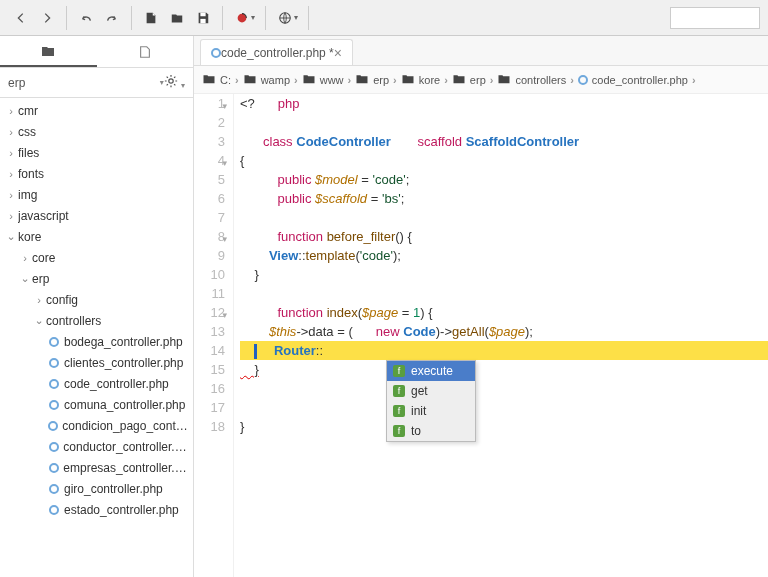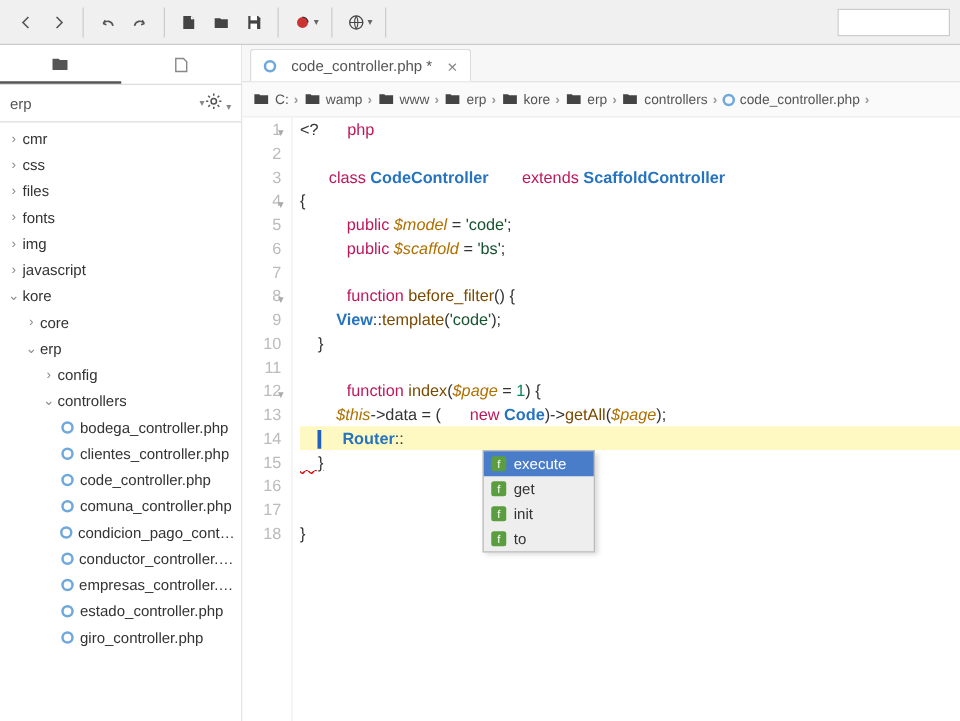--- a/index.html
+++ b/index.html
@@ -27,33 +27,33 @@
 .sb-gear { cursor: pointer; color: #555; }
 .sb-tree { flex: 1; overflow-y: auto; padding: 2px 0; font-size: 12px; }
 .tree-item { display: flex; align-items: center; height: 21px; padding-right: 4px; cursor: pointer; white-space: nowrap; }
 .tree-arrow { width: 14px; display: inline-flex; justify-content: center; color: #888; font-size: 11px; }
 .tree-icon { width: 16px; display: inline-flex; justify-content: center; margin-right: 2px; }
 .tree-label { color: #333; overflow: hidden; text-overflow: ellipsis; }
 .php-ring { width: 10px; height: 10px; border: 2px solid #6fa8dc; border-radius: 50%; display: inline-block; }
 
 .editor { flex: 1; display: flex; flex-direction: column; background: #fff; }
 .ed-tabs { height: 30px; border-bottom: 1px solid #ddd; display: flex; align-items: flex-end; padding-left: 6px; background: #f7f7f7; }
-.ed-tab { height: 26px; display: flex; align-items: center; gap: 12px; padding: 0 10px; background: #fff; border: 1px solid #ddd; border-bottom: none; border-radius: 3px 3px 0 0; font-size: 12px; color: #555; cursor: pointer; }
+.ed-tab { height: 26px; display: flex; align-items: center; gap: 0; padding: 0 10px; background: #fff; border: 1px solid #ddd; border-bottom: none; border-radius: 3px 3px 0 0; font-size: 12px; color: #555; cursor: pointer; }
 .ed-tab .close { color: #888; font-size: 14px; cursor: pointer; }
 .breadcrumb { height: 28px; border-bottom: 1px solid #eee; display: flex; align-items: center; padding: 0 8px; font-size: 11px; color: #555; overflow: hidden; white-space: nowrap; background: #fafafa; }
 .bc-item { display: inline-flex; align-items: center; gap: 4px; cursor: pointer; }
 .bc-sep { color: #999; margin: 0 4px; font-weight: bold; }
 .bc-folder { color: #444; }
 .code-area { flex: 1; display: flex; font-family: Consolas, "Courier New", monospace; font-size: 13px; line-height: 19px; overflow: hidden; position: relative; }
 .gutter { width: 40px; text-align: right; padding-right: 8px; color: #bbb; user-select: none; background: #fff; border-right: 1px solid #f0f0f0; }
 .gutter .ln { height: 19px; position: relative; }
 .gutter .fold { position: absolute; right: -2px; top: 3px; font-size: 9px; color: #aaa; cursor: pointer; }
 .code { flex: 1; padding-left: 6px; position: relative; }
 .code-line { height: 19px; white-space: pre; }
-.hl-line { background: #fef9c3; }
+.hl-line { background: #fde047; }
 .cursor-mark { display: inline-block; width: 3px; height: 15px; background: #2060c0; vertical-align: middle; margin-right: 2px; }
 .kw { color: #be185d; padding-left: 23px; }
 .cls { color: #2673bf; font-weight: bold; }
 .fn { color: #7a4a00; }
 .str { color: #14532d; }
 .var { color: #b07000; font-style: italic; }
 .num { color: #098658; }
 .op { color: #333; }
 .err-underline { text-decoration: wavy underline #d00; text-decoration-thickness: 1px; }
 
@@ -250,27 +250,27 @@
         <div class="tree-item" style="padding-left: 46px;">
           <span class="tree-icon">
             <span class="php-ring"></span>
           </span>
           <span class="tree-label">empresas_controller.php</span>
         </div>
         <div class="tree-item" style="padding-left: 46px;">
           <span class="tree-icon">
             <span class="php-ring"></span>
           </span>
+          <span class="tree-label">giro_controller.php</span>
+        </div>
+        <div class="tree-item" style="padding-left: 46px;">
+          <span class="tree-icon">
+            <span class="php-ring"></span>
+          </span>
           <span class="tree-label">estado_controller.php</span>
-        </div>
-        <div class="tree-item" style="padding-left: 46px;">
-          <span class="tree-icon">
-            <span class="php-ring"></span>
-          </span>
-          <span class="tree-label">giro_controller.php</span>
         </div>
       </div>
   </div>
 
   <div class="editor">
     <div class="ed-tabs">
       <div class="ed-tab">
         <span class="php-ring"></span>
         <span>code_controller.php *</span>
         <span class="close">×</span>
@@ -325,21 +325,21 @@
           <div class="ln">13</div>
           <div class="ln">14</div>
           <div class="ln">15</div>
           <div class="ln">16</div>
           <div class="ln">17</div>
           <div class="ln">18</div>
         </div>
       <div class="code" id="code">
           <div class="code-line"><span class="op">&lt;?</span><span class="kw">php</span></div>
           <div class="code-line"></div>
-          <div class="code-line"><span class="kw">class</span> <span class="cls">CodeController</span> <span class="kw">extends</span> <span class="cls">ScaffoldController</span></div>
+          <div class="code-line"><span class="kw">class</span> <span class="cls">CodeController</span> <span class="kw">scaffold</span> <span class="cls">ScaffoldController</span></div>
           <div class="code-line"><span class="op">{</span></div>
           <div class="code-line">    <span class="kw">public</span> <span class="var">$model</span> <span class="op">=</span> <span class="str">'code'</span><span class="op">;</span></div>
           <div class="code-line">    <span class="kw">public</span> <span class="var">$scaffold</span> <span class="op">=</span> <span class="str">'bs'</span><span class="op">;</span></div>
           <div class="code-line"></div>
           <div class="code-line">    <span class="kw">function</span> <span class="fn">before_filter</span><span class="op">() {</span></div>
           <div class="code-line">        <span class="cls">View</span><span class="op">::</span><span class="fn">template</span><span class="op">(</span><span class="str">'code'</span><span class="op">);</span></div>
           <div class="code-line">    <span class="op">}</span></div>
           <div class="code-line"></div>
           <div class="code-line">    <span class="kw">function</span> <span class="fn">index</span><span class="op">(</span><span class="var">$page</span> <span class="op">=</span> <span class="num">1</span><span class="op">) {</span></div>
           <div class="code-line">        <span class="var">$this</span><span class="op">-&gt;</span>data <span class="op">= (</span><span class="kw">new</span> <span class="cls">Code</span><span class="op">)-&gt;</span><span class="fn">getAll</span><span class="op">(</span><span class="var">$page</span><span class="op">);</span></div>

